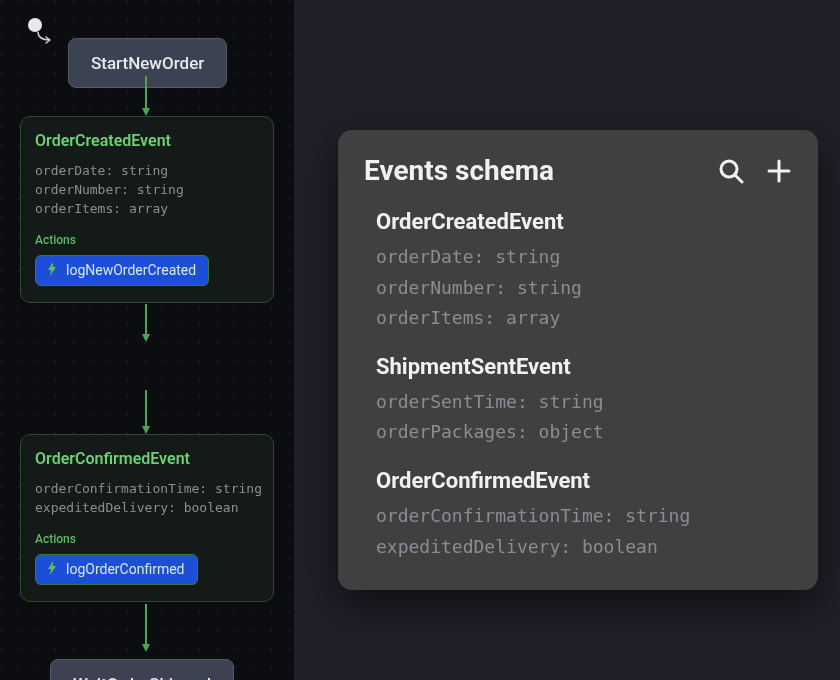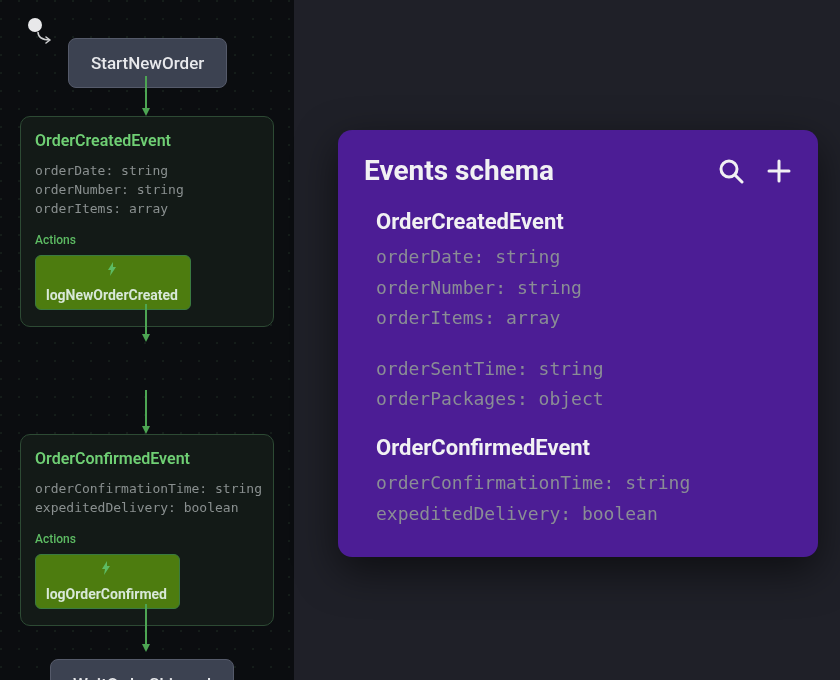--- a/index.html
+++ b/index.html
@@ -85,47 +85,46 @@
     margin-bottom: 14px;
     white-space: pre;
   }
   .actions-label {
     color: #5dbb63;
     font-size: 12px;
     font-weight: 500;
     margin-bottom: 8px;
   }
   .action-chip {
-    background: #4d7c0f;
+    background: #1d4ed8;
     border: 1px solid #3a7a40;
     border-radius: 6px;
     padding: 6px 12px 6px 10px;
     display: inline-flex;
     align-items: center;
     gap: 8px;
     color: #d8e8d8;
     font-size: 14px;
-    font-weight: 700;
-    flex-direction: column;
+    font-weight: 400;
   }
   .action-chip .bolt {
     color: #5dbb63;
   }
   .connector {
     position: absolute;
     left: 50%;
     transform: translateX(-50%);
   }
 
   .schema-panel {
     position: absolute;
     top: 130px;
     left: 44px;
     width: 480px;
-    background: #4c1d95;
+    background: #404040;
     border-radius: 14px;
     padding: 24px 26px 28px 26px;
     box-shadow: 0 14px 40px rgba(0,0,0,0.55);
   }
   .schema-header {
     display: flex;
     align-items: center;
     margin-bottom: 22px;
   }
   .schema-title {
@@ -255,20 +254,21 @@
     </div>
 
     <div class="schema-event">
       <div class="schema-event-title">OrderCreatedEvent</div>
       <div class="schema-event-fields">orderDate: string
 orderNumber: string
 orderItems: array</div>
     </div>
 
     <div class="schema-event">
+      <div class="schema-event-title">ShipmentSentEvent</div>
       <div class="schema-event-fields">orderSentTime: string
 orderPackages: object</div>
     </div>
 
     <div class="schema-event" style="margin-bottom:0">
       <div class="schema-event-title">OrderConfirmedEvent</div>
       <div class="schema-event-fields">orderConfirmationTime: string
 expeditedDelivery: boolean</div>
     </div>
   </div>

